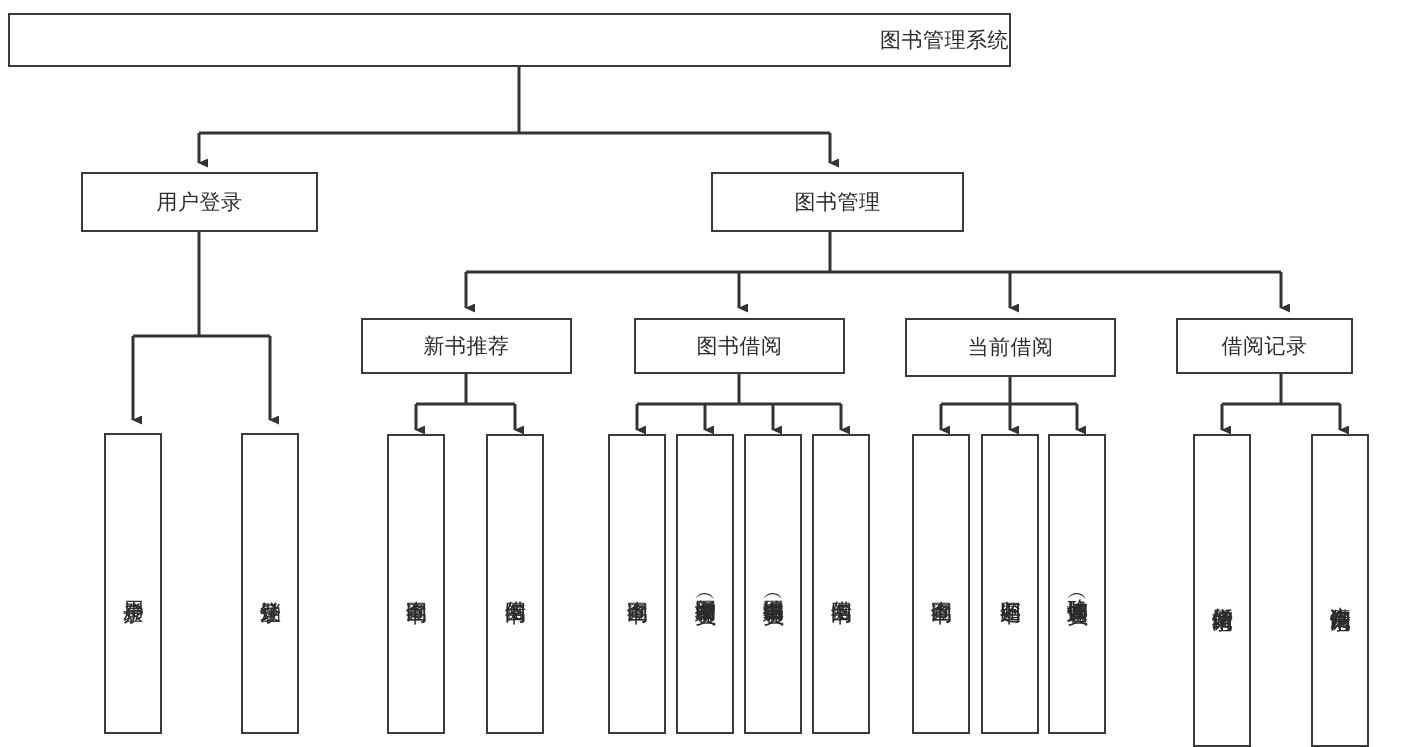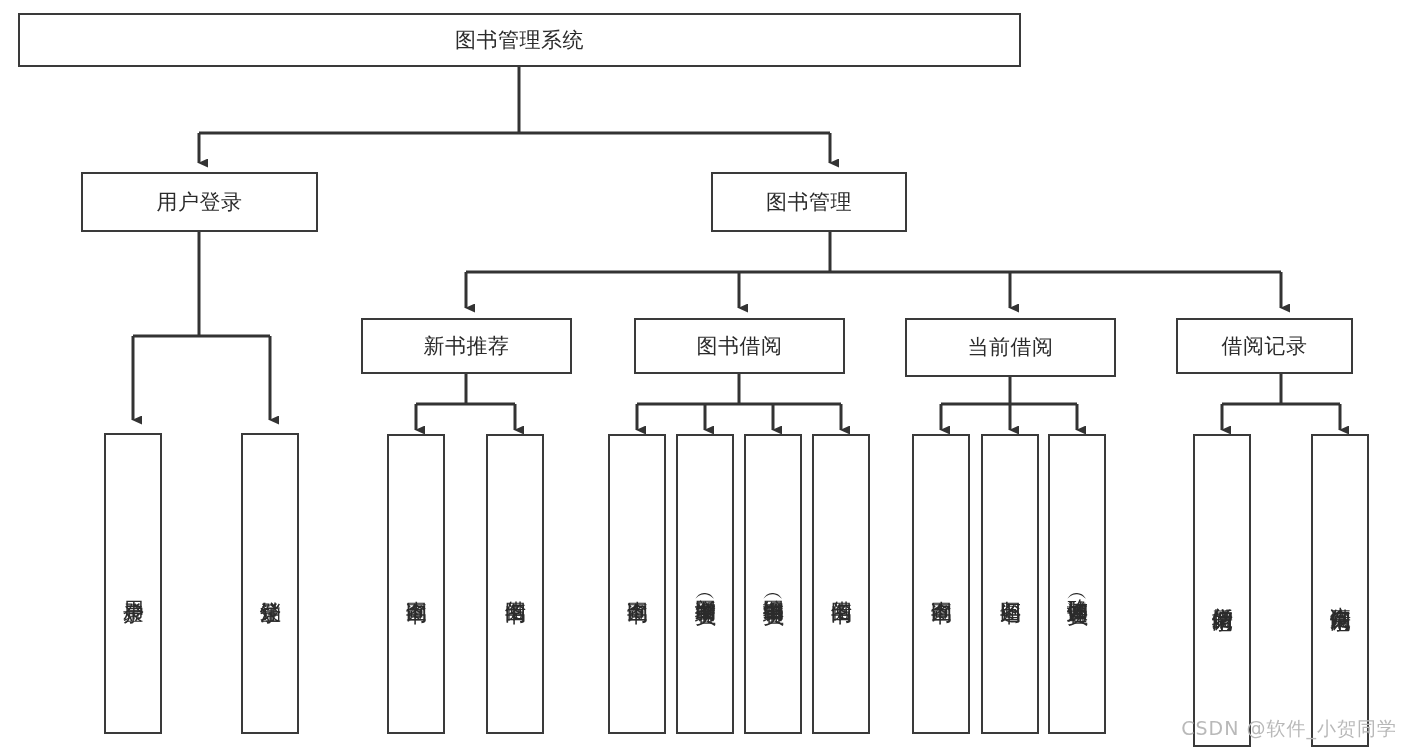--- a/index.html
+++ b/index.html
@@ -127,29 +127,29 @@
       <path d="M1010,404 L1010,430" marker-end="url(#arrowhead)"></path>
       <path d="M1077,404 L1077,430" marker-end="url(#arrowhead)"></path>
 
       <path d="M1281,374 L1281,404"></path>
       <path d="M1222,404 L1340,404"></path>
       <path d="M1222,404 L1222,430" marker-end="url(#arrowhead)"></path>
       <path d="M1340,404 L1340,430" marker-end="url(#arrowhead)"></path>
     </g>
   </svg>
 
-  <div class="node horizontal" style="left:18px; top:13px; width:1003px; height:54px;">
+  <div class="node horizontal" style="left:8px; top:13px; width:1003px; height:54px;justify-content:flex-end;">
     <span class="node-label">图书管理系统</span>
   </div>
 
   <div class="node horizontal" style="left:81px; top:172px; width:237px; height:60px;">
     <span class="node-label">用户登录</span>
   </div>
 
-  <div class="node horizontal" style="left:711px; top:172px; width:196px; height:60px;">
+  <div class="node horizontal" style="left:711px; top:172px; width:253px; height:60px;">
     <span class="node-label">图书管理</span>
   </div>
 
   <div class="node horizontal" style="left:361px; top:318px; width:211px; height:56px;">
     <span class="node-label">新书推荐</span>
   </div>
 
   <div class="node horizontal" style="left:634px; top:318px; width:211px; height:56px;">
     <span class="node-label">图书借阅</span>
   </div>
@@ -207,15 +207,14 @@
   </div>
 
   <div class="node vertical" style="left:1193px; top:434px; width:58px; height:313px;">
     <span class="node-label">新增借阅记录</span>
   </div>
 
   <div class="node vertical" style="left:1311px; top:434px; width:58px; height:313px;">
     <span class="node-label">查询借阅记录</span>
   </div>
 
-  <div class="watermark">CSDN @软件_小贺同学</div>
 
 </div>
 
 </body></html>

